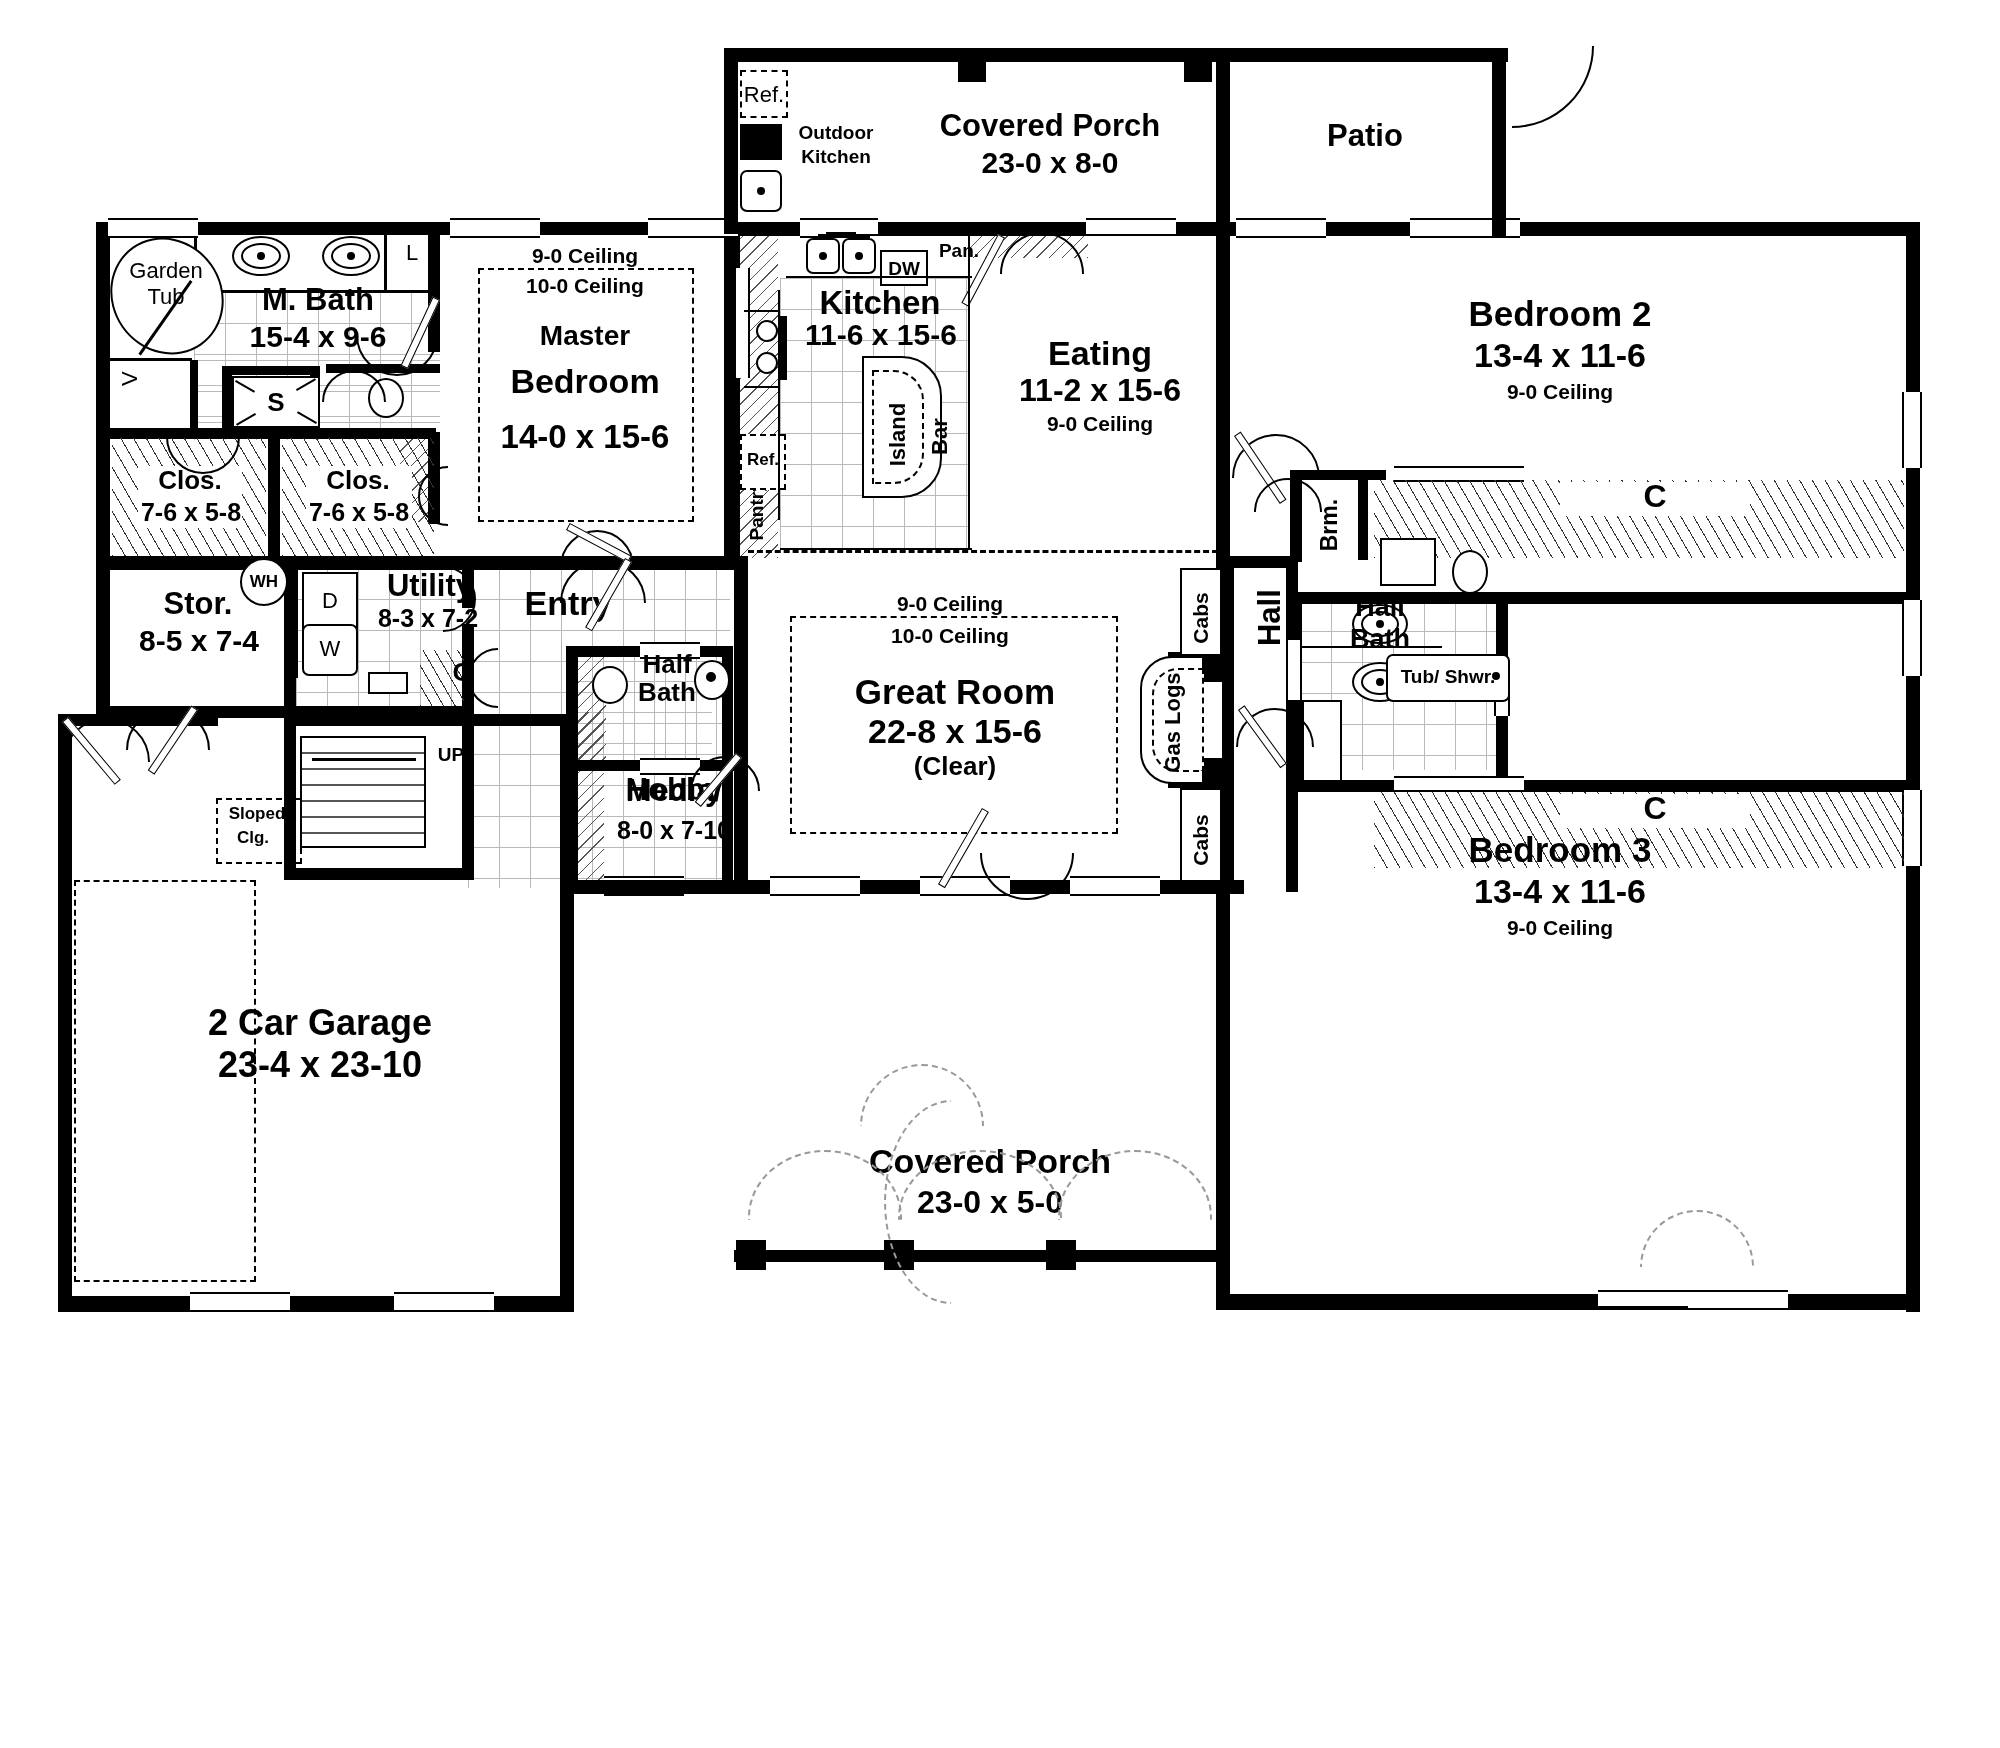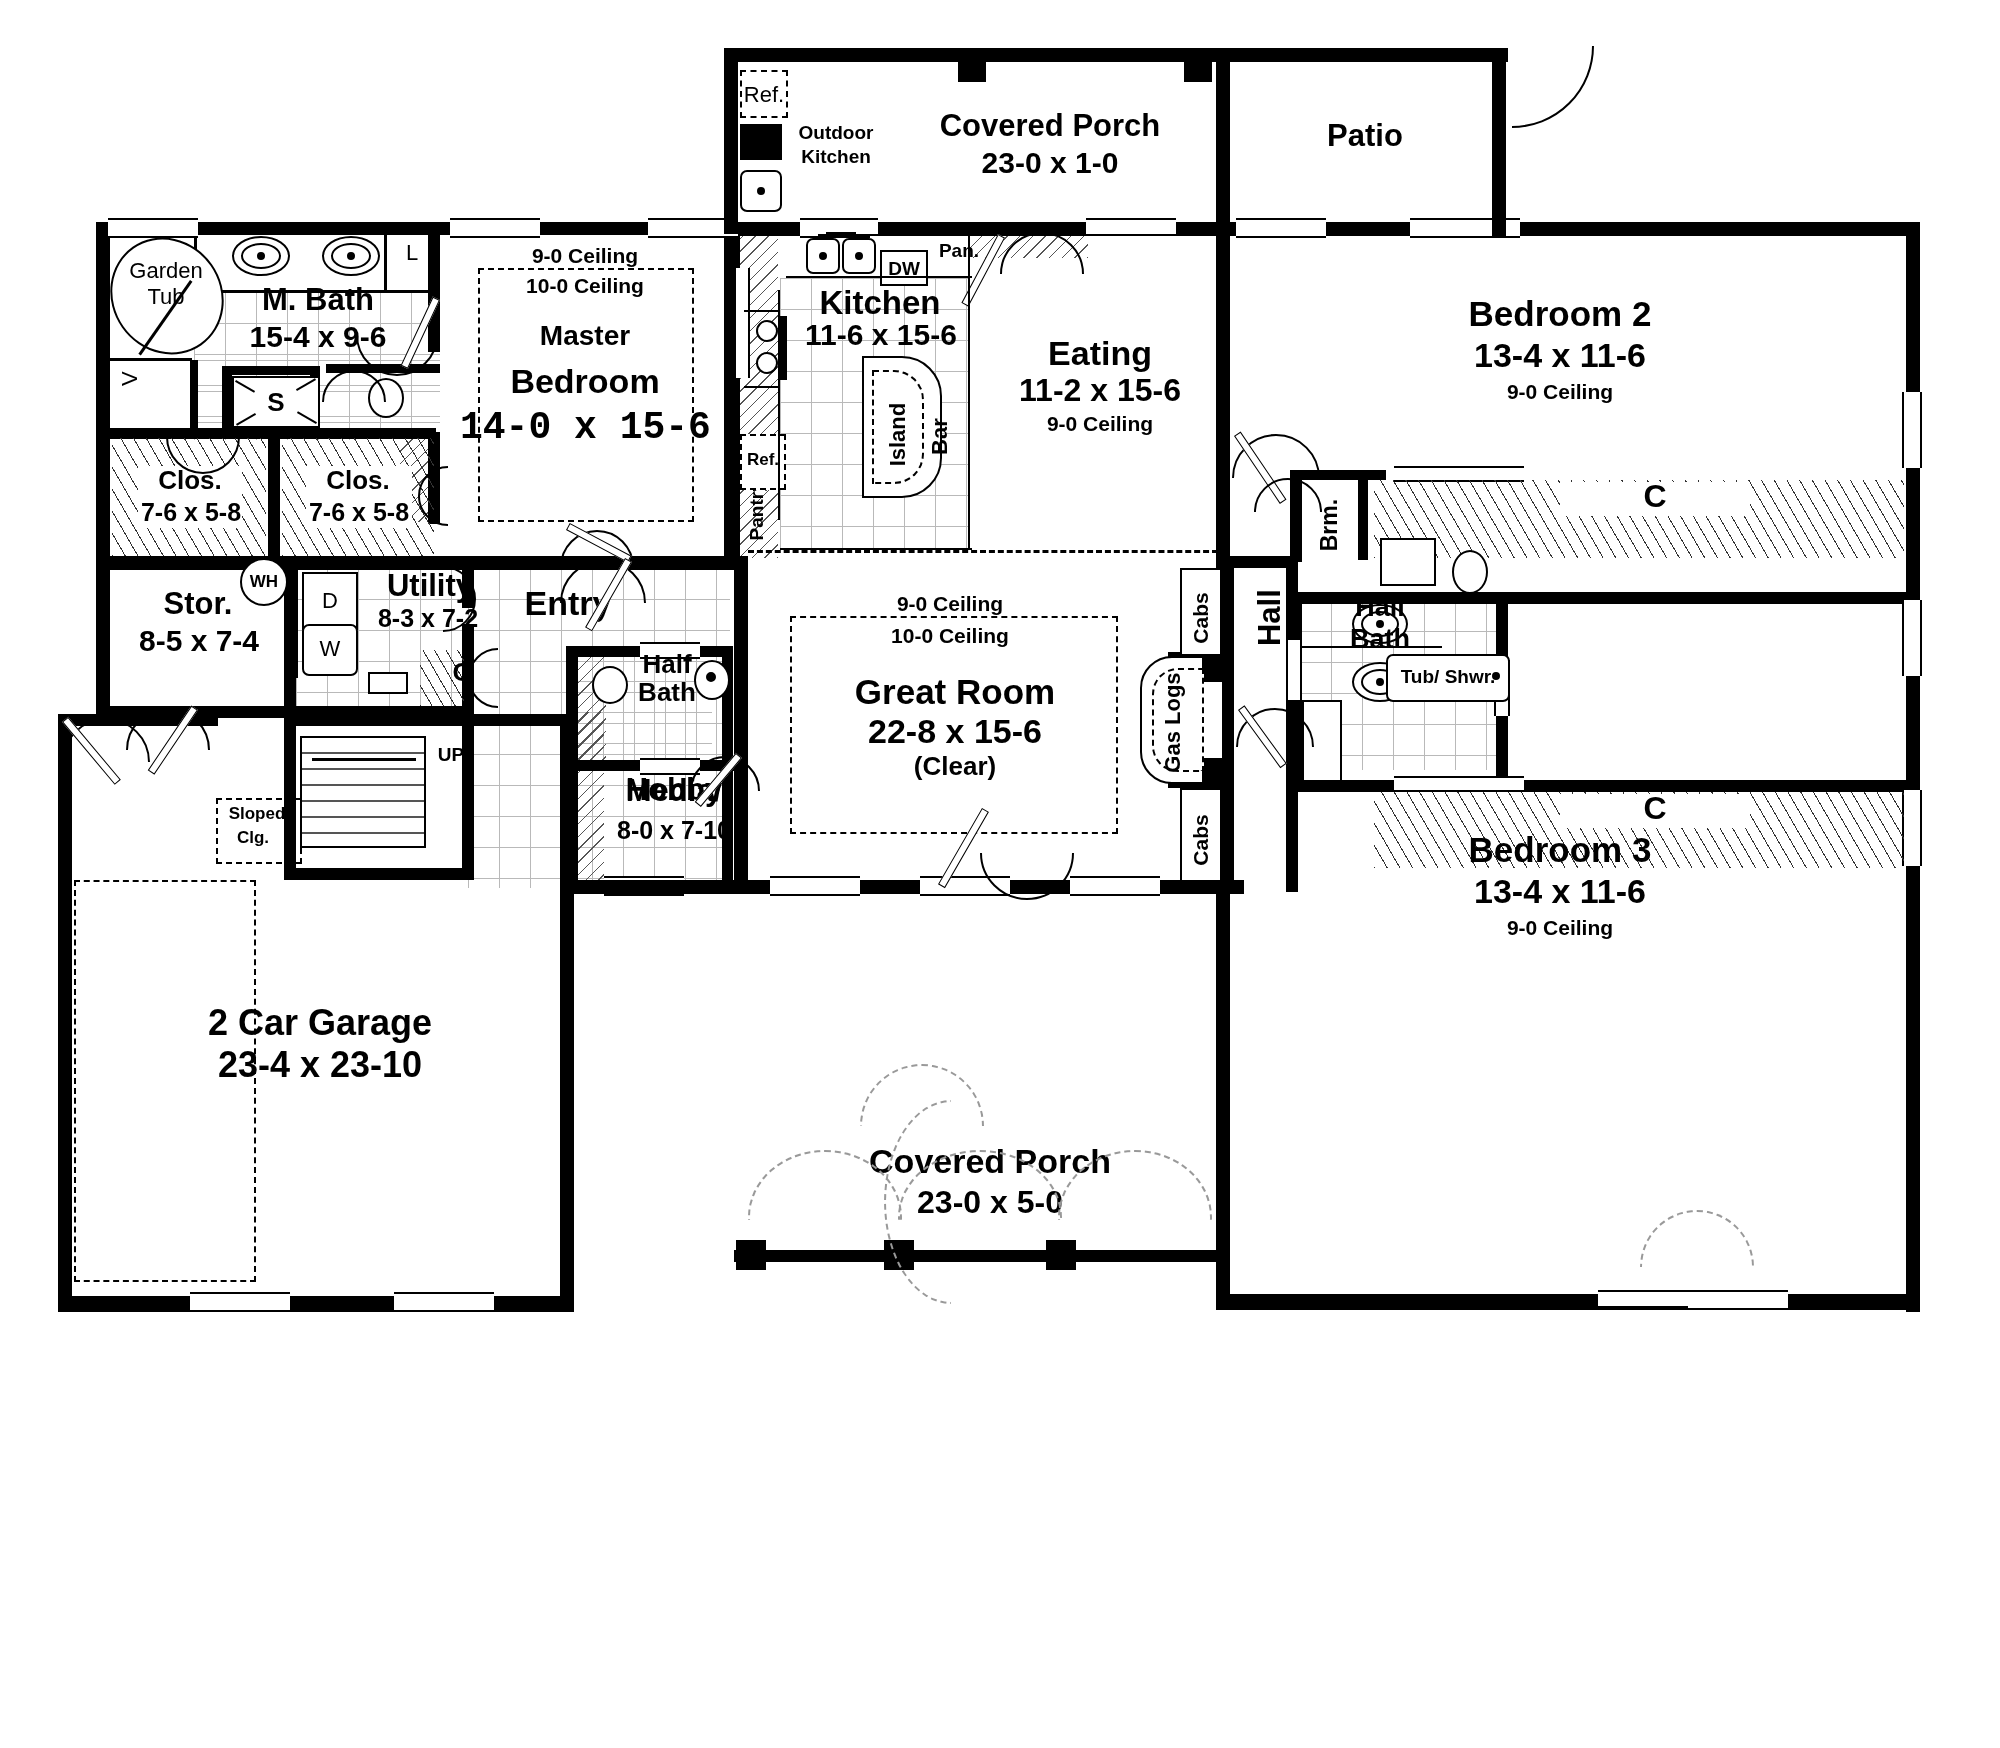--- a/index.html
+++ b/index.html
@@ -174,21 +174,21 @@
   <div class="wall" style="left:728px;top:48px;width:10px;height:186px;"></div>
   <div class="boxd" style="left:740px;top:70px;width:48px;height:48px;"></div>
   <div class="lbl fix" style="left:740px;top:82px;width:48px;">Ref.</div>
   <div class="solid" style="left:740px;top:124px;width:42px;height:36px;"></div>
   <div class="rbox" style="left:740px;top:170px;width:42px;height:42px;"></div>
   <div class="circle" style="left:757px;top:187px;width:8px;height:8px;background:#000;"></div>
   <div class="lbl tiny" style="left:778px;top:122px;width:116px;">Outdoor</div>
   <div class="lbl tiny" style="left:778px;top:146px;width:116px;">Kitchen</div>
 
   <div class="lbl rm-name" style="left:890px;top:108px;width:320px;">Covered Porch</div>
-  <div class="lbl rm-dim" style="left:890px;top:146px;width:320px;">23-0 x 1-0</div>
+  <div class="lbl rm-dim" style="left:890px;top:146px;width:320px;">23-0 x 8-0</div>
   <div class="lbl rm-name" style="left:1250px;top:118px;width:230px;">Patio</div>
 
   <div class="arc" style="left:1000px;top:232px;width:80px;height:80px;clip-path:polygon(0 0,100% 0,100% 50%,0 50%);border-width:2px;"></div>
   <div class="leaf" style="left:998px;top:234px;width:6px;height:76px;transform:rotate(28deg);transform-origin:top left;"></div>
 
   <div class="ell" style="left:112px;top:236px;width:110px;height:120px;transform:rotate(-35deg);"></div>
   <div class="lbl fix" style="left:116px;top:258px;width:100px;">Garden</div>
   <div class="lbl fix" style="left:116px;top:284px;width:100px;">Tub</div>
   <div class="thin" style="left:190px;top:280px;width:3px;height:90px;transform:rotate(35deg);transform-origin:top left;"></div>
 
@@ -226,21 +226,21 @@
   <div class="lbl rm-name-sm" style="left:290px;top:466px;width:136px;">Clos.</div>
   <div class="lbl rm-dim-sm" style="left:286px;top:498px;width:146px;">7-6 x 5-8</div>
   <div class="arc" style="left:166px;top:400px;width:70px;height:70px;clip-path:polygon(0 50%,100% 50%,100% 100%,0 100%);"></div>
   <div class="arc" style="left:418px;top:466px;width:56px;height:56px;clip-path:polygon(0 0,50% 0,50% 100%,0 100%);"></div>
 
   <div class="dash" style="left:478px;top:268px;width:212px;height:250px;"></div>
   <div class="lbl ceil" style="left:470px;top:244px;width:230px;">9-0 Ceiling</div>
   <div class="lbl ceil" style="left:470px;top:274px;width:230px;">10-0 Ceiling</div>
   <div class="lbl rm-name" style="left:470px;top:320px;width:230px;font-size:28px;">Master</div>
   <div class="lbl rm-name" style="left:460px;top:362px;width:250px;font-size:34px;">Bedroom</div>
-  <div class="lbl rm-dim" style="left:460px;top:406px;width:250px;font-size:38px;font-family:Liberation Mono, monospace;">14-0 x 15-6</div>
+  <div class="lbl rm-dim" style="left:460px;top:418px;width:250px;font-size:33px;">14-0 x 15-6</div>
   <div class="arc" style="left:560px;top:530px;width:70px;height:70px;clip-path:polygon(0 0,100% 0,100% 50%,0 50%);"></div>
   <div class="leaf" style="left:566px;top:530px;width:6px;height:68px;transform:rotate(-62deg);transform-origin:top left;"></div>
 
   <div class="lbl rm-name" style="left:110px;top:586px;width:176px;">Stor.</div>
   <div class="lbl rm-dim" style="left:104px;top:624px;width:190px;">8-5 x 7-4</div>
   <div class="circle" style="left:240px;top:558px;width:48px;height:48px;"></div>
   <div class="lbl tiny2" style="left:240px;top:572px;width:48px;">WH</div>
   <div class="arc" style="left:126px;top:708px;width:80px;height:80px;clip-path:polygon(0 0,100% 0,100% 50%,0 50%);"></div>
   <div class="leaf" style="left:190px;top:710px;width:6px;height:76px;transform:rotate(34deg);transform-origin:top right;"></div>
 

